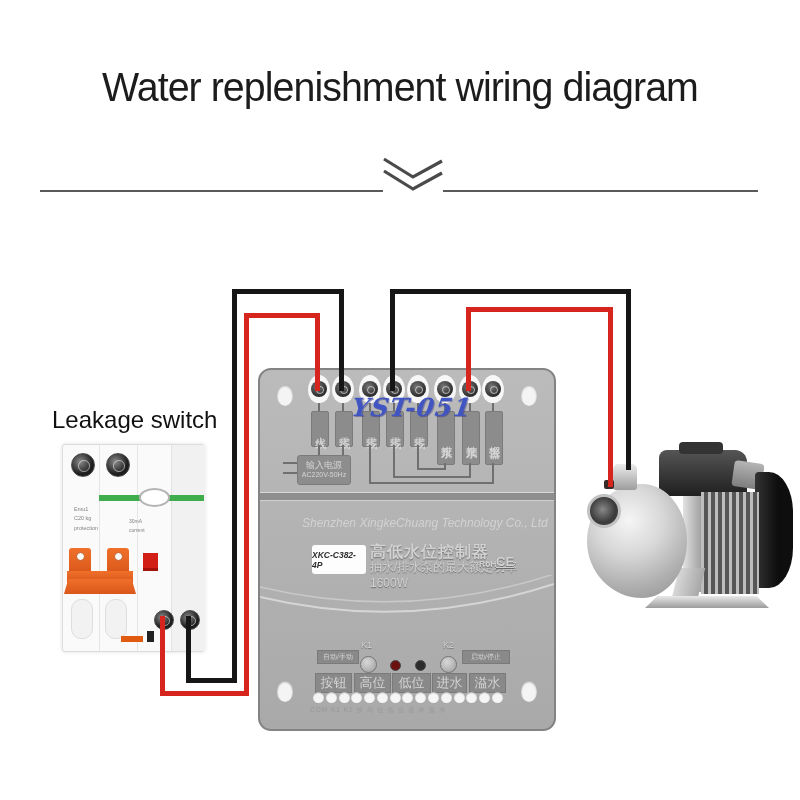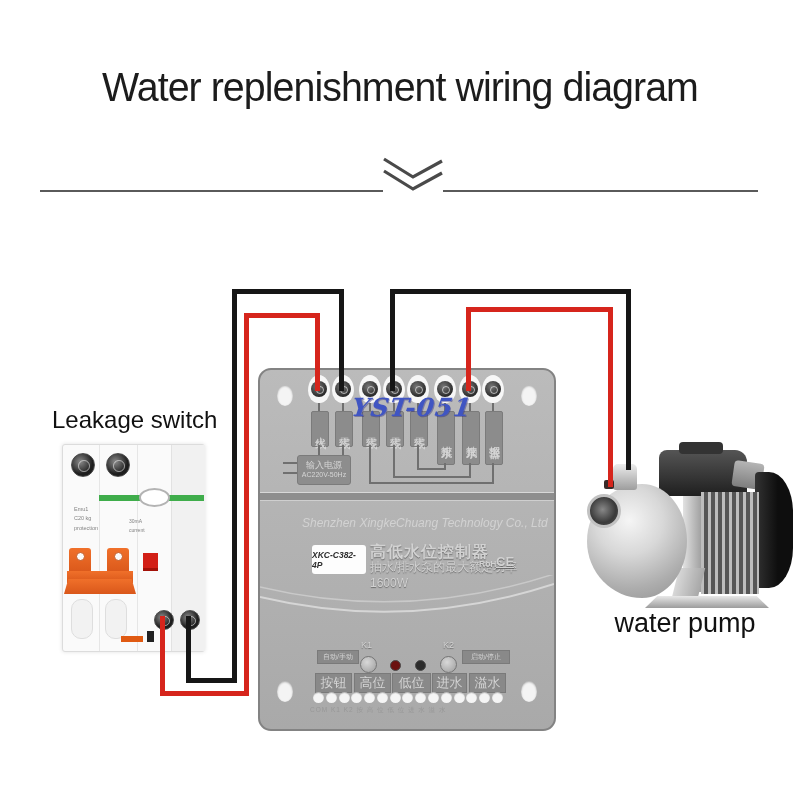--- a/index.html
+++ b/index.html
@@ -87,21 +87,20 @@
 
   <div class="abs title">Water replenishment wiring diagram</div>
   <div class="abs rule" style="left:40px;width:343px;"></div>
   <div class="abs rule" style="left:443px;width:315px;"></div>
   <svg class="abs" style="left:381px;top:156px;" width="64" height="40">
     <polyline class="chev" points="3,3 32,21 61,5"></polyline>
     <polyline class="chev" points="3,15 32,33 61,17"></polyline>
   </svg>
 
   <div class="abs lbl-leak">Leakage switch</div>
-  <div class="abs lbl-pump">water pump</div>
   <div class="abs watermark">YST-051</div>
 
   <div class="abs breaker">
     <div class="abs seam" style="left:36px;"></div>
     <div class="abs seam" style="left:74px;"></div>
     <div class="abs rpanel"></div>
     <div class="abs screw" style="left:8px;top:8px;width:22px;height:22px;"></div>
     <div class="abs screw" style="left:43px;top:8px;width:22px;height:22px;"></div>
     <div class="abs gband"></div>
     <div class="abs goval"></div>

